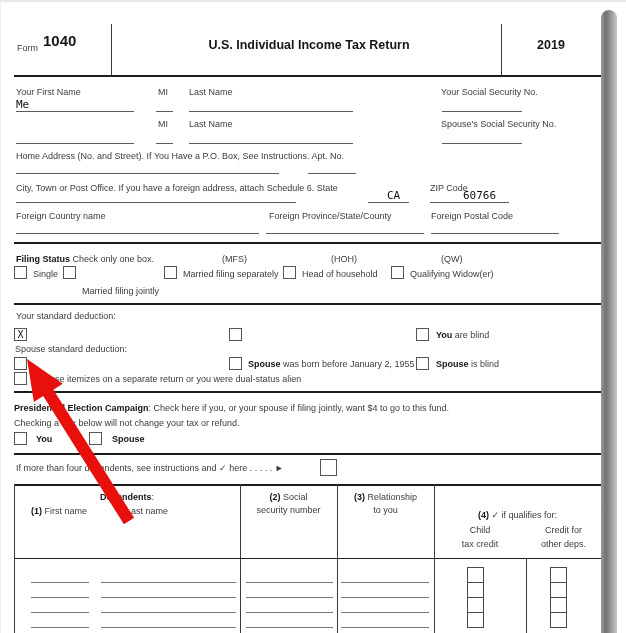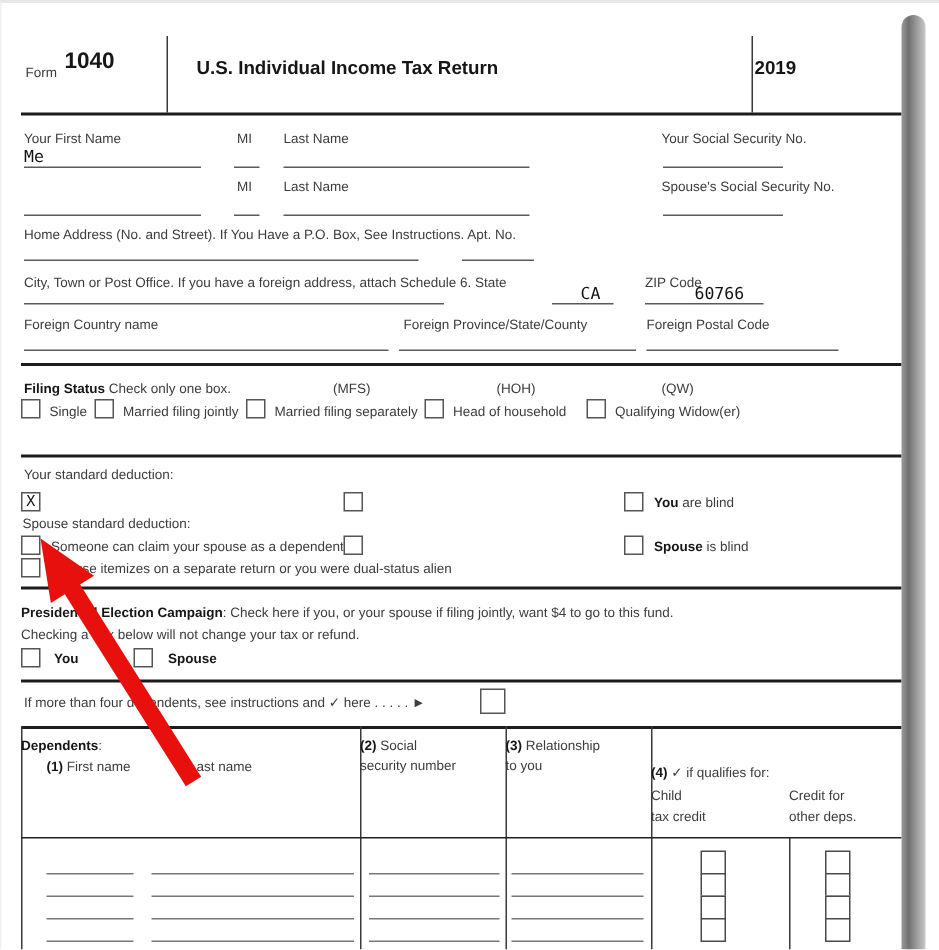--- a/index.html
+++ b/index.html
@@ -9,21 +9,21 @@
   .lbl{position:absolute;font-size:9px;color:#3c3c3c;white-space:nowrap;line-height:11px;}
   .b{font-weight:bold;color:#161616;}
   .mono{position:absolute;font-family:"DejaVu Sans Mono", monospace;font-size:11px;color:#111;white-space:nowrap;}
   .ul{position:absolute;height:1px;background:#5a5a5a;}
   .rul{position:absolute;height:1px;background:#777;}
   .hl{position:absolute;left:13px;width:587px;height:2px;background:#1c1c1c;}
   .vl{position:absolute;width:1px;background:#3a3a3a;}
   .cb{position:absolute;width:13px;height:13px;border:1px solid #555;background:#fff;box-sizing:border-box;}
   .cb-lg{width:17px;height:17px;}
   .sb{position:absolute;width:17px;height:16px;border:1px solid #4a4a4a;background:#fff;box-sizing:border-box;}
-  .ctr{text-align:left;}
+  .ctr{text-align:center;}
   .xval{position:absolute;left:2.5px;top:0px;font-family:"DejaVu Sans Mono",monospace;font-size:10px;color:#111;}
   #scrollbar{position:absolute;left:600px;top:8px;width:16px;height:625px;border-radius:8px 8px 0 0;
              background:linear-gradient(90deg,#9a9a9a 0%,#717171 30%,#c9c9c9 100%);}
   #arrow-svg{position:absolute;left:0;top:0;pointer-events:none;}
 </style>
 </head>
 <body>
 
 <div id="page">
 
@@ -74,42 +74,42 @@
 
   <div class="hl" style="top:240px"></div>
 
   <span class="lbl" style="left:15px;top:252px"><span class="b">Filing Status</span><span> Check only one box.</span></span>
   <span class="lbl" style="left:221px;top:252px">(MFS)</span>
   <span class="lbl" style="left:330px;top:252px">(HOH)</span>
   <span class="lbl" style="left:440px;top:252px">(QW)</span>
   <span class="cb" style="left:13px;top:264px"></span>
   <span class="lbl" style="left:32px;top:267px">Single</span>
   <span class="cb" style="left:62px;top:264px"></span>
-  <span class="lbl" style="left:81px;top:267px">Married filing jointly</span>
+  <span class="lbl" style="left:81px;top:284px">Married filing jointly</span>
   <span class="cb" style="left:163px;top:264px"></span>
   <span class="lbl" style="left:182px;top:267px">Married filing separately</span>
   <span class="cb" style="left:282px;top:264px"></span>
   <span class="lbl" style="left:301px;top:267px">Head of household</span>
   <span class="cb" style="left:390px;top:264px"></span>
   <span class="lbl" style="left:409px;top:267px">Qualifying Widow(er)</span>
 
   <div class="hl" style="top:301px"></div>
 
   <span class="lbl" style="left:15px;top:309px">Your standard deduction:</span>
   <span class="cb" style="left:13px;top:326px">
       <span class="xval">X</span>
     </span>
   <span class="cb" style="left:228px;top:326px"></span>
   <span class="cb" style="left:415px;top:326px"></span>
   <span class="lbl" style="left:435px;top:328px"><span class="b">You</span><span> are blind</span></span>
 
   <span class="lbl" style="left:14px;top:342px">Spouse standard deduction:</span>
   <span class="cb" style="left:13px;top:355px"></span>
-  <span class="lbl" style="left:33px;top:357px">Someone can claim your spouse as a dependent</span>
   <span class="cb" style="left:228px;top:355px"></span>
+  <span class="lbl" style="left:247px;top:357px"><span class="b">Spouse</span><span> was born before January 2, 1955</span></span>
   <span class="cb" style="left:415px;top:355px"></span>
   <span class="lbl" style="left:435px;top:357px"><span class="b">Spouse</span><span> is blind</span></span>
   <span class="cb" style="left:13px;top:370px"></span>
   <span class="lbl" style="left:33px;top:372px">Spouse itemizes on a separate return or you were dual-status alien</span>
 
   <div class="hl" style="top:389px"></div>
 
   <span class="lbl" style="left:13px;top:401px"><span class="b">Presidential Election Campaign</span><span>: Check here if you, or your spouse if filing jointly, want $4 to go to this fund.</span></span>
   <span class="lbl" style="left:13px;top:416px">Checking a box below will not change your tax or refund.</span>
   <span class="cb" style="left:13px;top:430px"></span>

